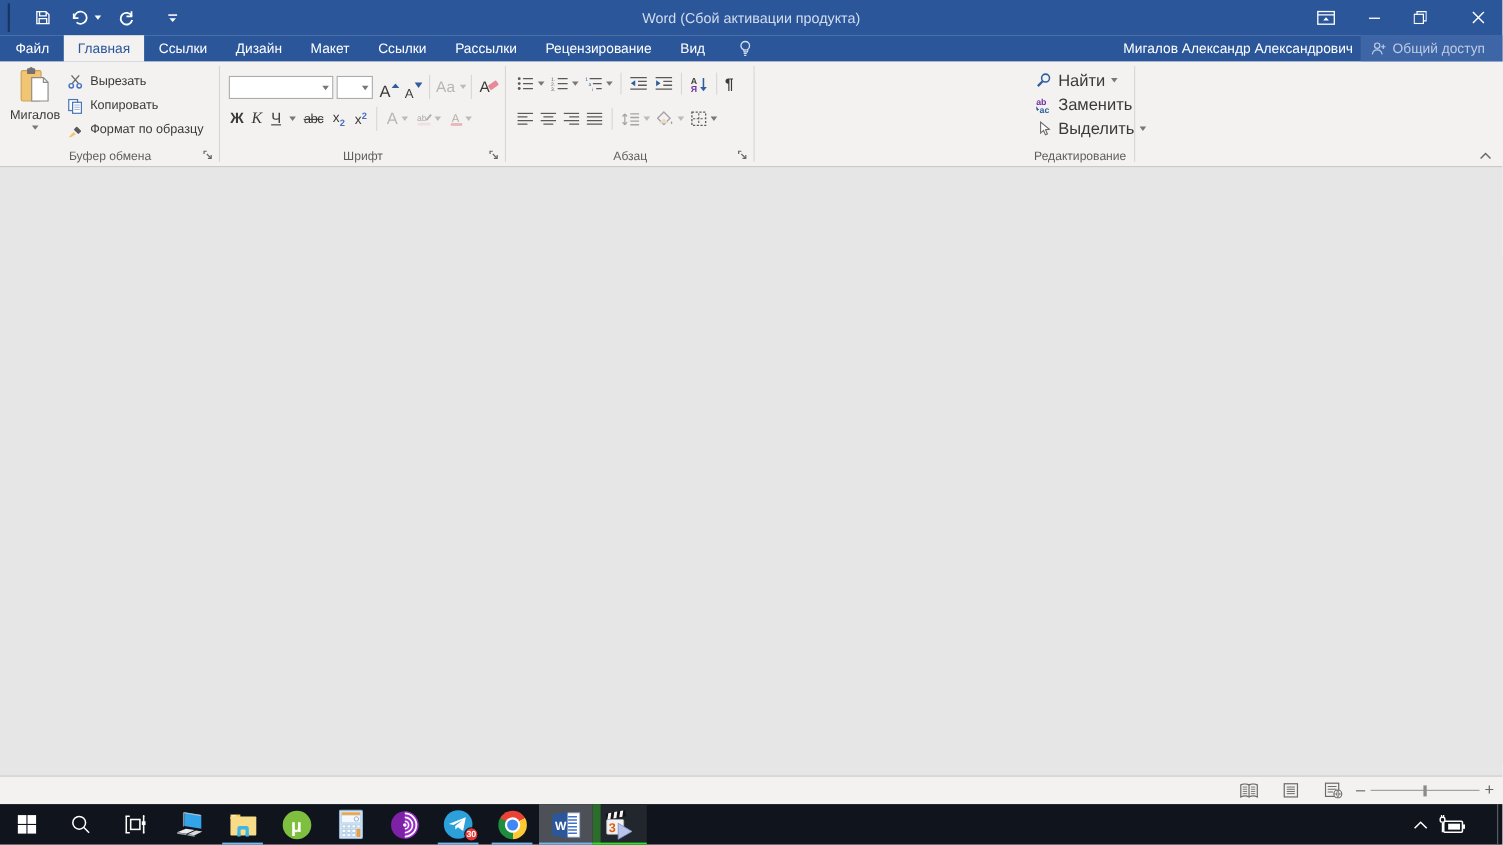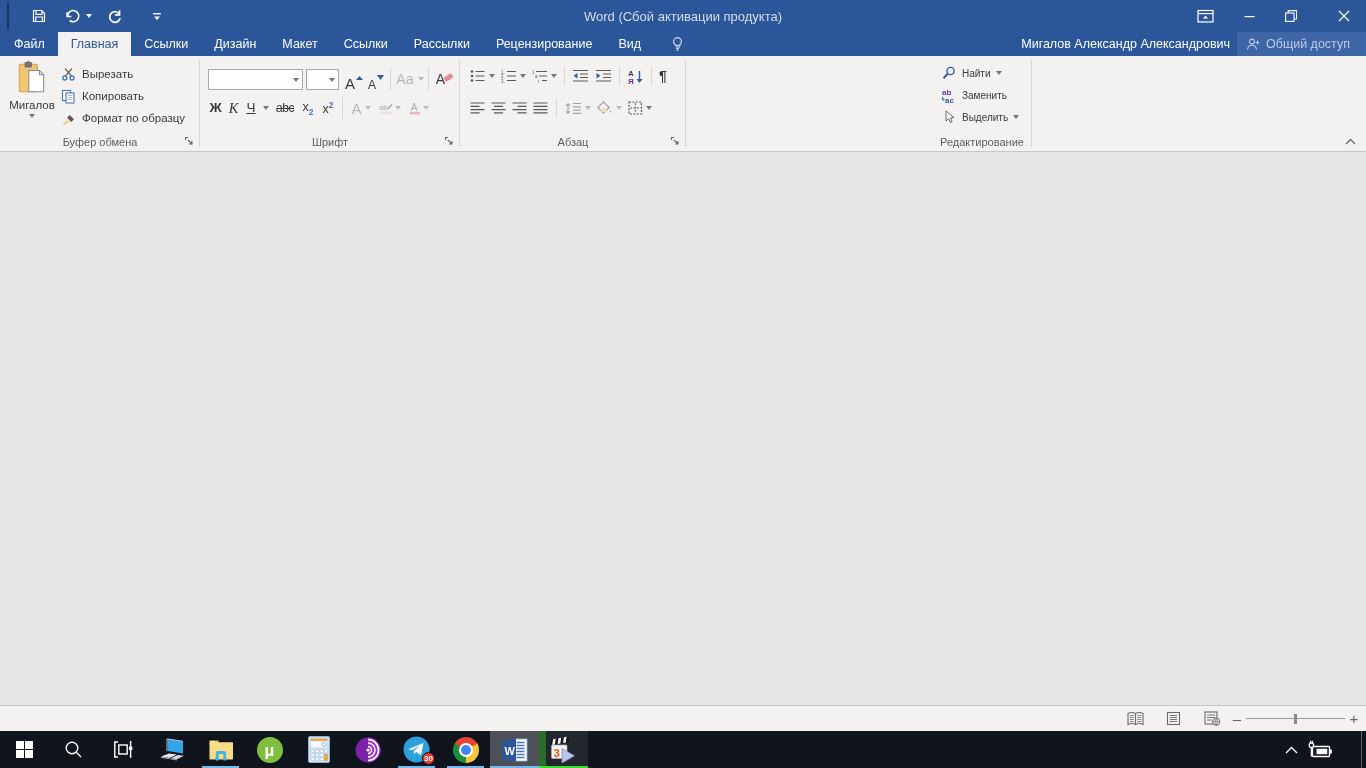--- a/index.html
+++ b/index.html
@@ -87,21 +87,21 @@
   .sb.more { background:#ffffff; border-top:1px solid #c8c6c4; }
   .tri-up { width:0; height:0; border-left:3.5px solid transparent; border-right:3.5px solid transparent; border-bottom:4px solid #9a9896; }
   .tri-dn { width:0; height:0; border-left:3.5px solid transparent; border-right:3.5px solid transparent; border-top:4px solid #9a9896; }
   .more-glyph { display:flex; flex-direction:column; align-items:center; }
   .more-glyph .bar { width:7px; height:1.5px; background:#444; margin-bottom:1.5px; }
   .more-glyph .tri { width:0; height:0; border-left:3.5px solid transparent; border-right:3.5px solid transparent; border-top:4px solid #444; }
 
   .edit-rows { position:absolute; left:8px; top:6px; }
   .edit-row { display:flex; align-items:center; height:22px; background:transparent; border:none; font-family:inherit; padding:0; }
   .edit-row .ricon { width:18px; display:flex; justify-content:center; }
-  .edit-row .rlabel { font-size:10px; color:#3b3a39; margin-left:4px; white-space:nowrap; }
+  .edit-row .rlabel { font-size:15px; color:#3b3a39; margin-left:4px; white-space:nowrap; }
   .edit-row .caret { margin-left:5px; }
 
   .collapse-ribbon { position:absolute; right:8px; bottom:3px; width:16px; height:13px; display:flex; align-items:center; justify-content:center; background:transparent; border:none; }
 
   
   .docarea { flex:1; background:#e6e6e6; }
 
   
   .statusbar { height:26px; background:#f3f2f1; border-top:1px solid #c8c6c4; display:flex; align-items:center; justify-content:flex-end; flex:none; }
   .view-btn { width:26px; height:24px; background:transparent; border:none; display:flex; align-items:center; justify-content:center; }

